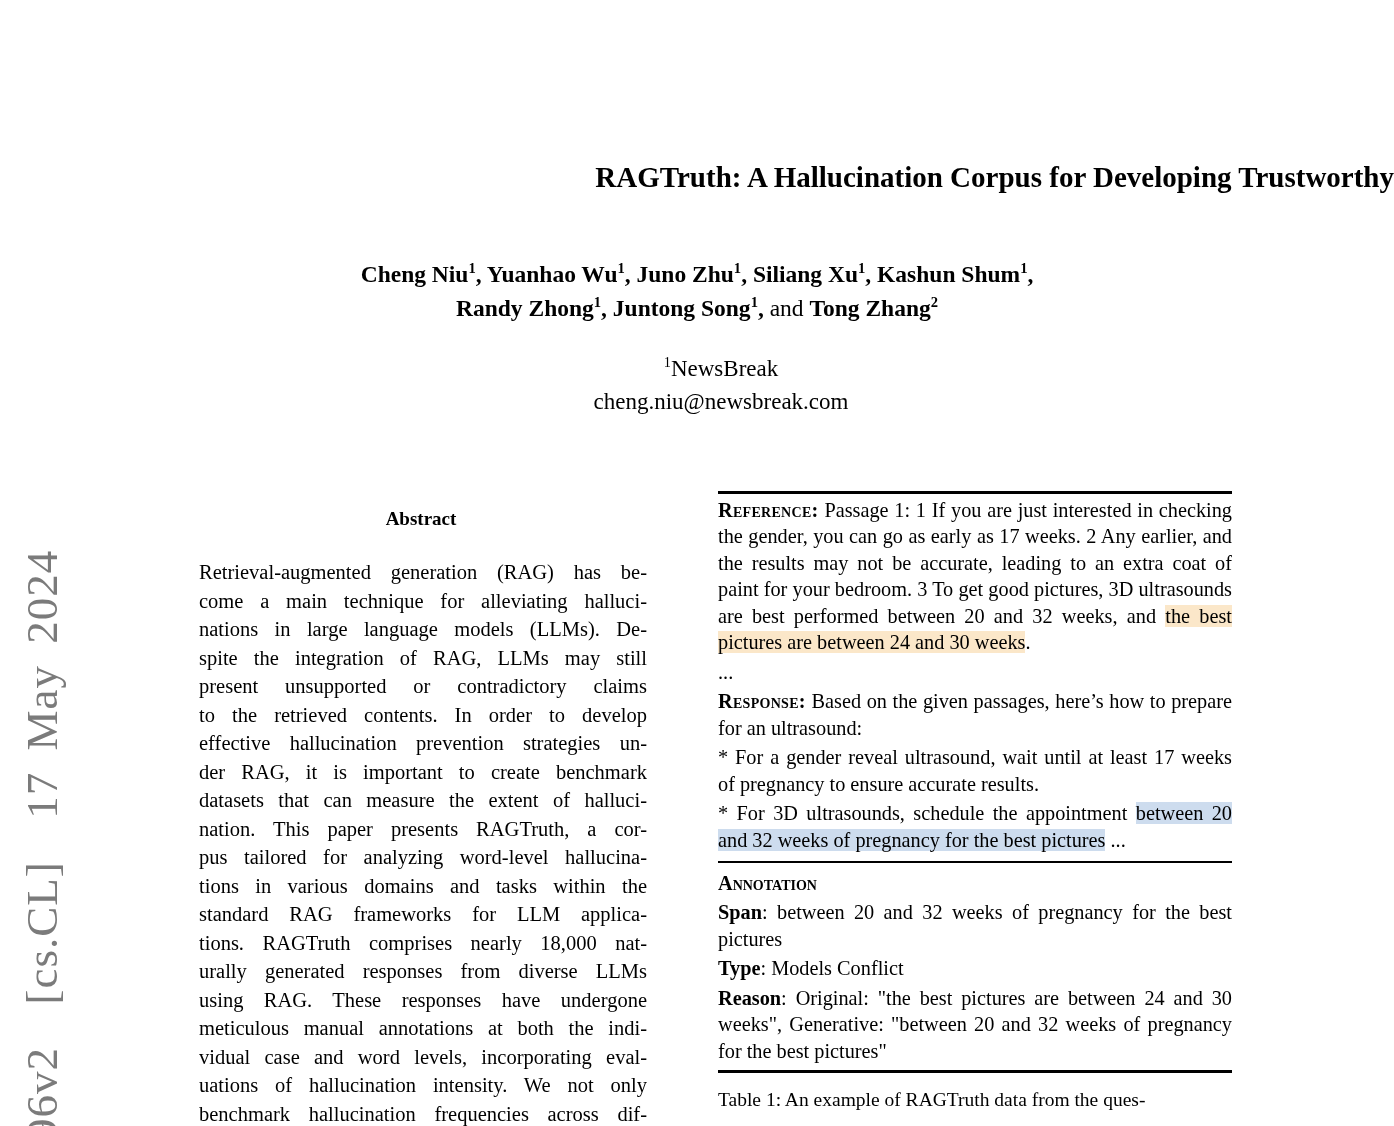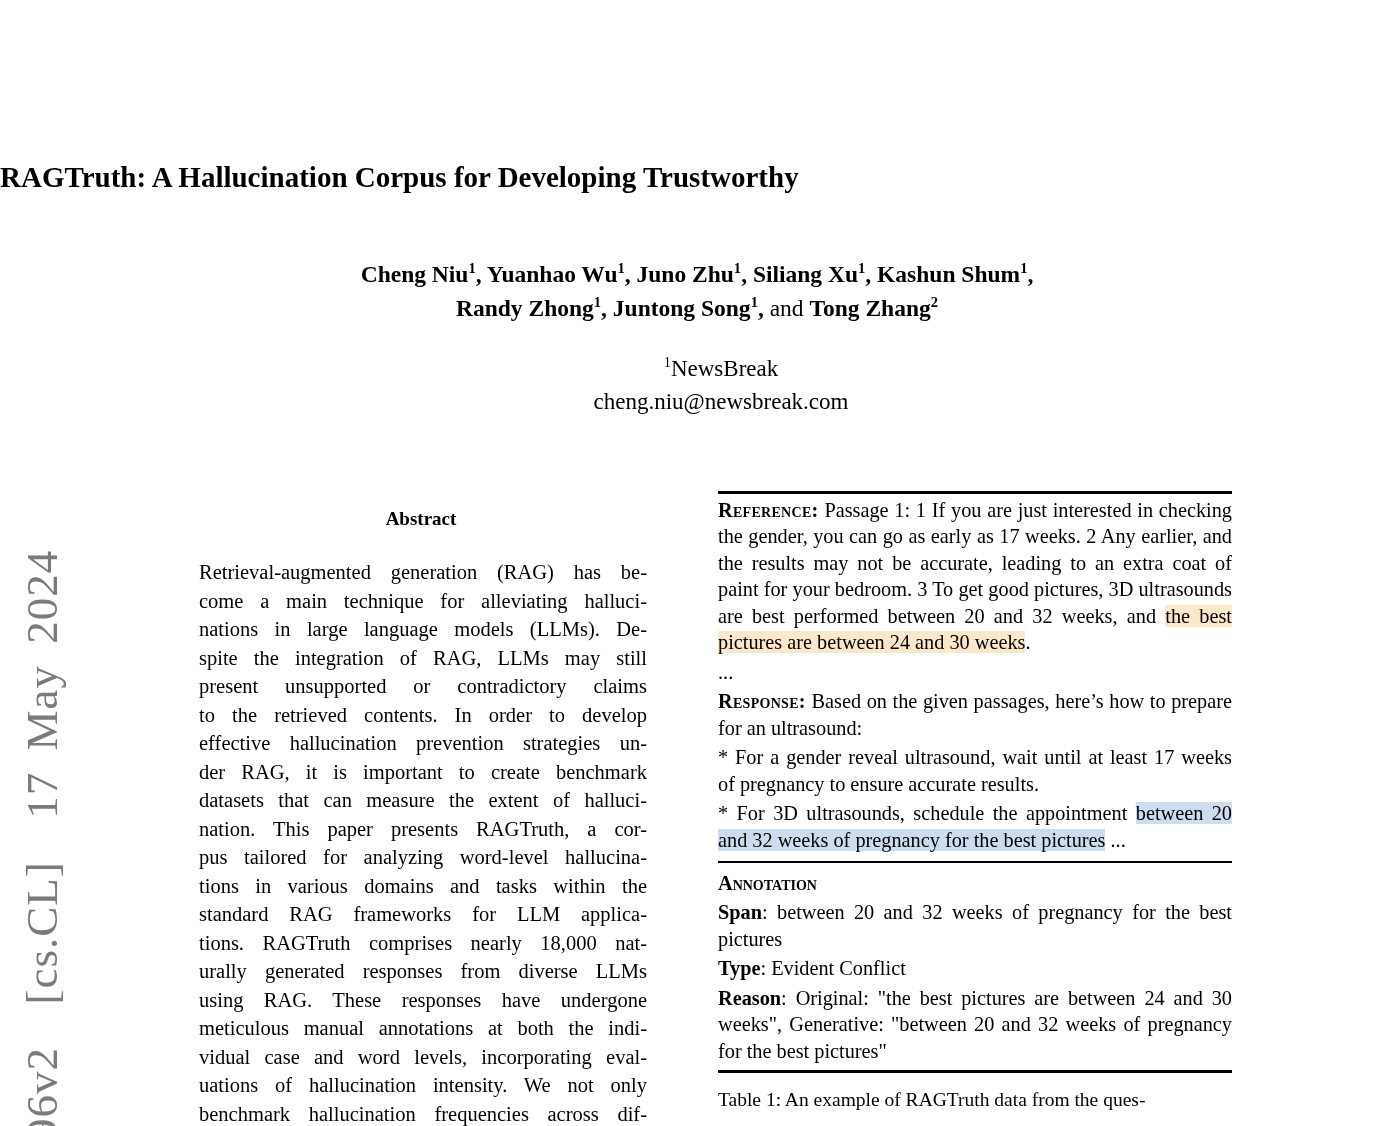--- a/index.html
+++ b/index.html
@@ -10,21 +10,21 @@
     position:relative; overflow:hidden;
   }
   .stamp {
     position:absolute; left:16px; top:1141px;
     transform-origin:0 0; transform:rotate(-90deg);
     font-size:45px; color:#7b7b7b;
     letter-spacing:1px; word-spacing:9px; white-space:pre;
   }
   .title {
     position:absolute; top:160px; left:0; width:100%;
-    text-align:left; font-weight:bold;
+    text-align:right; font-weight:bold;
     font-size:29px; line-height:35px;
   }
   .authors {
     position:absolute; top:257px; left:0; width:100%;
     text-align:center; font-weight:bold;
     font-size:23.5px; line-height:34px;
   }
   .authors .rm { font-weight:normal; }
   .sup { vertical-align:super; font-size:0.62em; line-height:0; }
   .affil {
@@ -107,17 +107,17 @@
 <div class="col-right">
   <div class="rule thick"></div>
   <p><span class="sc">Reference:</span><span> Passage 1: 1 If you are just interested in checking the gender, you can go as early as 17 weeks. 2 Any earlier, and the results may not be accurate, leading to an extra coat of paint for your bedroom. 3 To get good pictures, 3D ultrasounds are best performed between 20 and 32 weeks, and </span><span class="hlo">the best pictures are between 24 and 30 weeks</span><span>.</span></p>
   <p>...</p>
   <p><span class="sc">Response:</span><span> Based on the given passages, here’s how to prepare for an ultrasound:</span></p>
   <p>* For a gender reveal ultrasound, wait until at least 17 weeks of pregnancy to ensure accurate results.</p>
   <p><span>* For 3D ultrasounds, schedule the appointment </span><span class="hlb">between 20 and 32 weeks of pregnancy for the best pictures</span><span> ...</span></p>
   <div class="rule thin mid-rule"></div>
   <p class="ann-heading">Annotation</p>
   <p><span class="b">Span</span><span>: between 20 and 32 weeks of pregnancy for the best pictures</span></p>
-  <p><span class="b">Type</span><span>: Evident Conflict</span></p>
+  <p><span class="b">Type</span><span>: Models Conflict</span></p>
   <p><span class="b">Reason</span><span>: Original: "the best pictures are between 24 and 30 weeks", Generative: "between 20 and 32 weeks of pregnancy for the best pictures"</span></p>
   <div class="rule thick bot-rule"></div>
   <p class="caption">Table 1: An example of RAGTruth data from the ques-</p>
 </div>
 
 </body></html>

